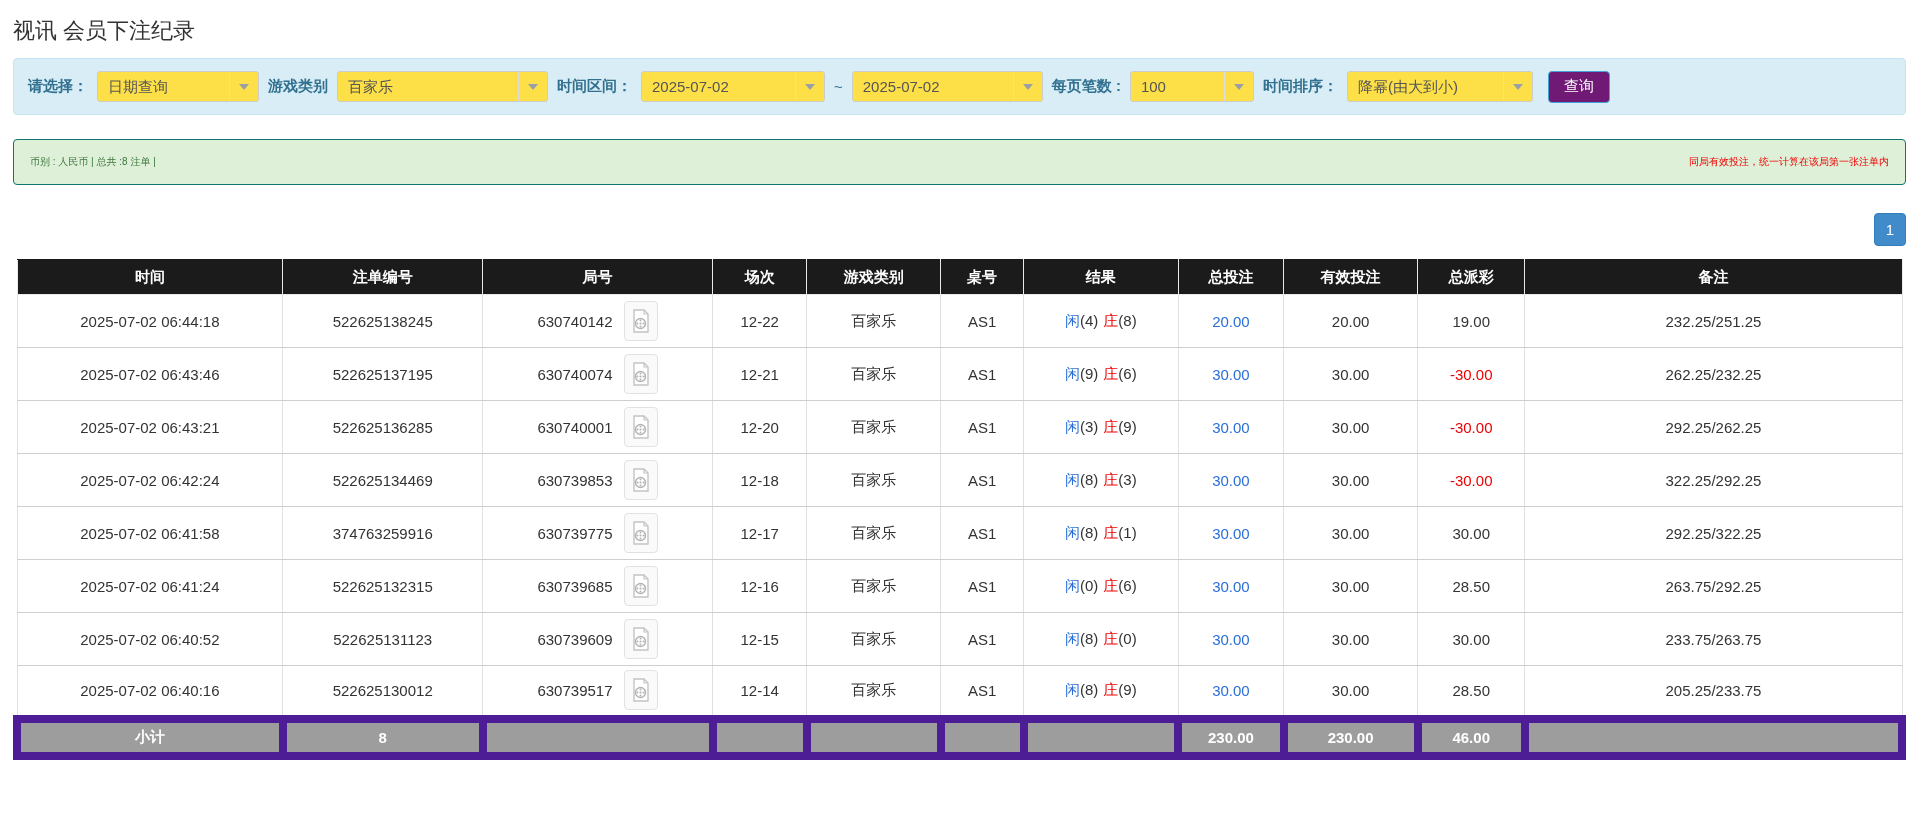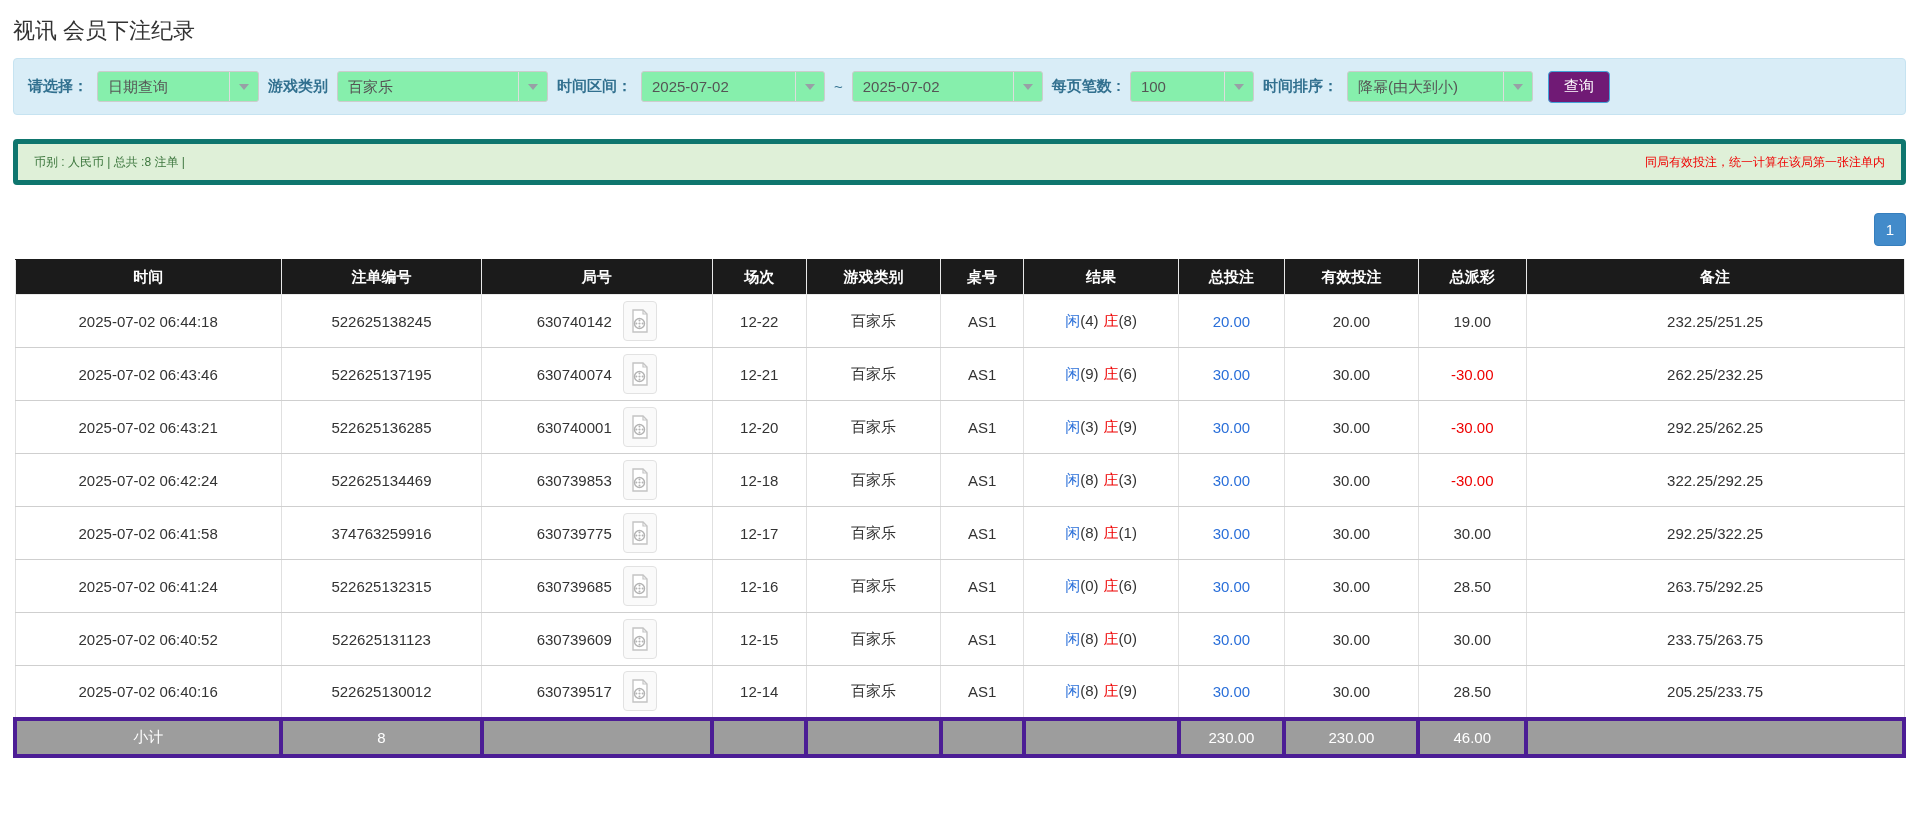--- a/index.html
+++ b/index.html
@@ -6,54 +6,54 @@
   html,body { margin:0; padding:0; background:#fff; }
   body { font-family:"Liberation Sans","DejaVu Sans",sans-serif; color:#333; }
   .container { width:1893px; margin:8px 13px; }
 
   .page-title { font-size:22px; font-weight:400; color:#333; margin:16px 0 12px 0; }
 
   
   .filter-bar { background:#d9edf7; border:1px solid #c6e3f1; border-radius:4px;
     height:57px; padding:0 14px; display:flex; align-items:center; gap:9px; }
   .f-label { color:#31708f; font-weight:bold; font-size:15px; white-space:nowrap; }
-  .combo { display:flex; background:#86efac; border:1px solid #ccc; border-radius:3px;
+  .combo { display:flex; background:#fde047; border:1px solid #ccc; border-radius:3px;
     height:31px; align-items:stretch; cursor:pointer; flex:0 0 auto; }
   .combo-value { padding:0 10px; font-size:15px; color:#555; line-height:29px;
     flex:1; white-space:nowrap; overflow:hidden; }
   .combo-caret { width:29px; border-left:1px solid #ddd; display:flex;
     align-items:center; justify-content:center; }
   .caret-shape { width:0; height:0; border-left:5px solid transparent;
     border-right:5px solid transparent; border-top:6px solid #98a0a6; }
   .tilde { color:#31708f; font-size:15px; }
   .btn-search { background:#701a75; border:1px solid #43a3d8; color:#fff;
     font-size:15px; height:32px; padding:0 15px; border-radius:4px;
     cursor:pointer; margin-left:6px; font-family:inherit; }
 
   
-  .summary-bar { margin-top:24px; background:#dff0d8; border:5px solid #0f766e;
+  .summary-bar { margin-top:24px; background:#dff0d8; border:1px solid #0f766e;
     border-radius:4px; height:46px; padding:0 16px; display:flex;
-    align-items:center; justify-content:space-between; font-size:12px; }
+    align-items:center; justify-content:space-between; font-size:10px; }
   .summary-left { color:#3c763d; }
   .summary-right { color:#f00000; }
 
   
   .pagination { display:flex; justify-content:flex-end; margin:28px 0 13px 0; }
   .page-btn { background:#428bca; border:1px solid #357ebd; color:#fff;
     min-width:32px; height:33px; border-radius:4px; font-size:15px;
     cursor:pointer; font-family:inherit; }
 
   
   table { width:100%; border-collapse:collapse; table-layout:fixed; font-size:15px; }
   thead th { background:#1b1b1b; color:#fff; font-weight:bold; height:35px;
     border:1px solid #e9e9e9; border-top:1px solid #1b1b1b; }
   tbody td { background:#fff; height:53px; text-align:center; color:#333;
     border:1px solid #e0e0e0; border-bottom:1px solid #cfcfcf; overflow:hidden; }
   tfoot td { background:#9d9d9d; color:#fff; height:37px; text-align:center;
-    border:4px solid #4c1d95; }
+    border:8px solid #4c1d95;font-weight:bold; }
   .bet-link { color:#2a6fd9; cursor:pointer; }
   .neg { color:#ee0000; }
   .res-player { color:#2a6fd9; }
   .res-banker { color:#ee0000; margin-left:5px; }
   .res-score { color:#333; }
   .video-btn { display:inline-flex; align-items:center; justify-content:center;
     width:34px; height:40px; background:#fafafa; border:1px solid #e2e2e2;
     border-radius:4px; vertical-align:middle; margin-left:7px; cursor:pointer; }
   .round-no { vertical-align:middle; }
 </style>

